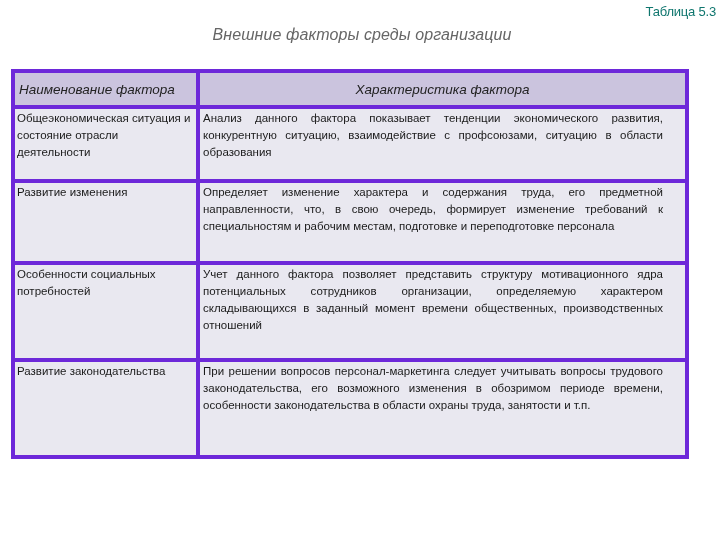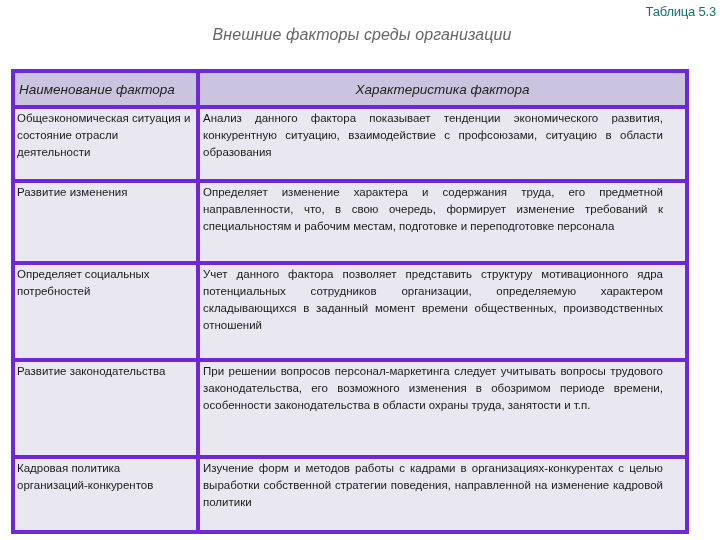--- a/index.html
+++ b/index.html
@@ -106,25 +106,21 @@
   <tbody>
     <tr class="r1">
       <td class="name">Общеэкономическая ситуация и состояние отрасли деятельности</td>
       <td class="desc">Анализ данного фактора показывает тенденции экономического развития, конкурентную ситуацию, взаимодействие с профсоюзами, ситуацию в области образования</td>
     </tr>
     <tr class="r2">
       <td class="name">Развитие изменения</td>
       <td class="desc">Определяет изменение характера и содержания труда, его предметной направленности, что, в свою очередь, формирует изменение требований к специальностям и рабочим местам, подготовке и переподготовке персонала</td>
     </tr>
     <tr class="r3">
-      <td class="name">Определяет социальных потребностей</td>
+      <td class="name">Особенности социальных потребностей</td>
       <td class="desc">Учет данного фактора позволяет представить структуру мотивационного ядра потенциальных сотрудников организации, определяемую характером складывающихся в заданный момент времени общественных, производственных отношений</td>
     </tr>
     <tr class="r4">
       <td class="name">Развитие законодательства</td>
       <td class="desc">При решении вопросов персонал-маркетинга следует учитывать вопросы трудового законодательства, его возможного изменения в обозримом периоде времени, особенности законодательства в области охраны труда, занятости и т.п.</td>
     </tr>
-    <tr class="r5">
-      <td class="name">Кадровая политика организаций-конкурентов</td>
-      <td class="desc">Изучение форм и методов работы с кадрами в организациях-конкурентах с целью выработки собственной стратегии поведения, направленной на изменение кадровой политики</td>
-    </tr>
   </tbody>
 </table>
 
 </body></html>

